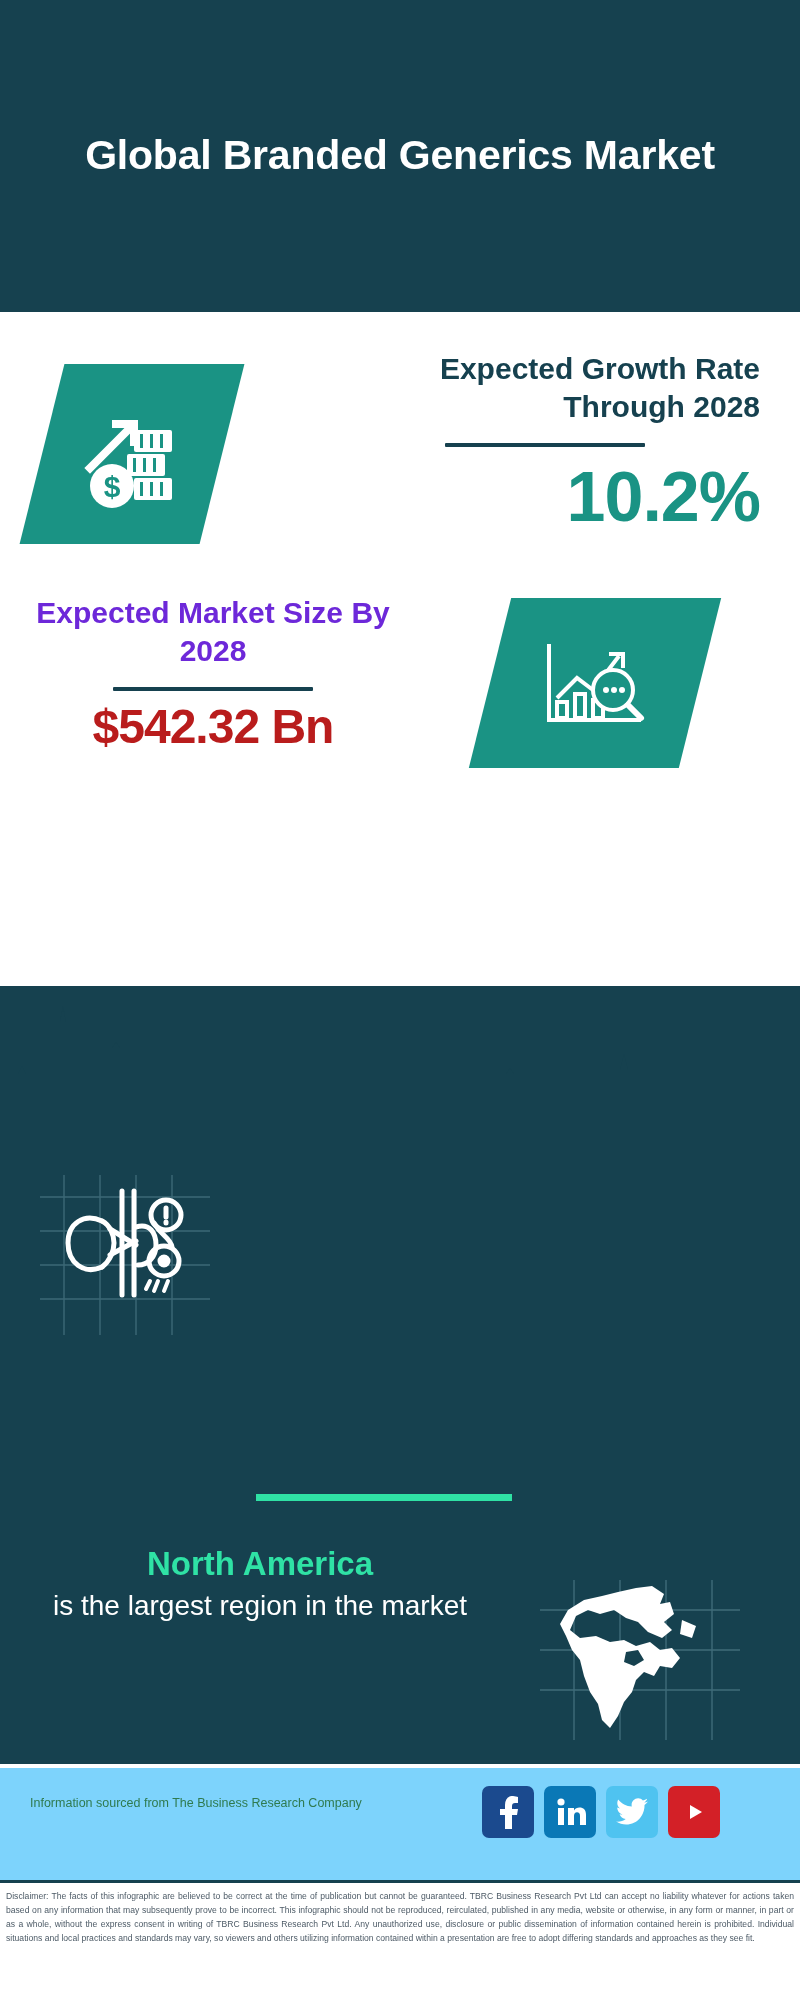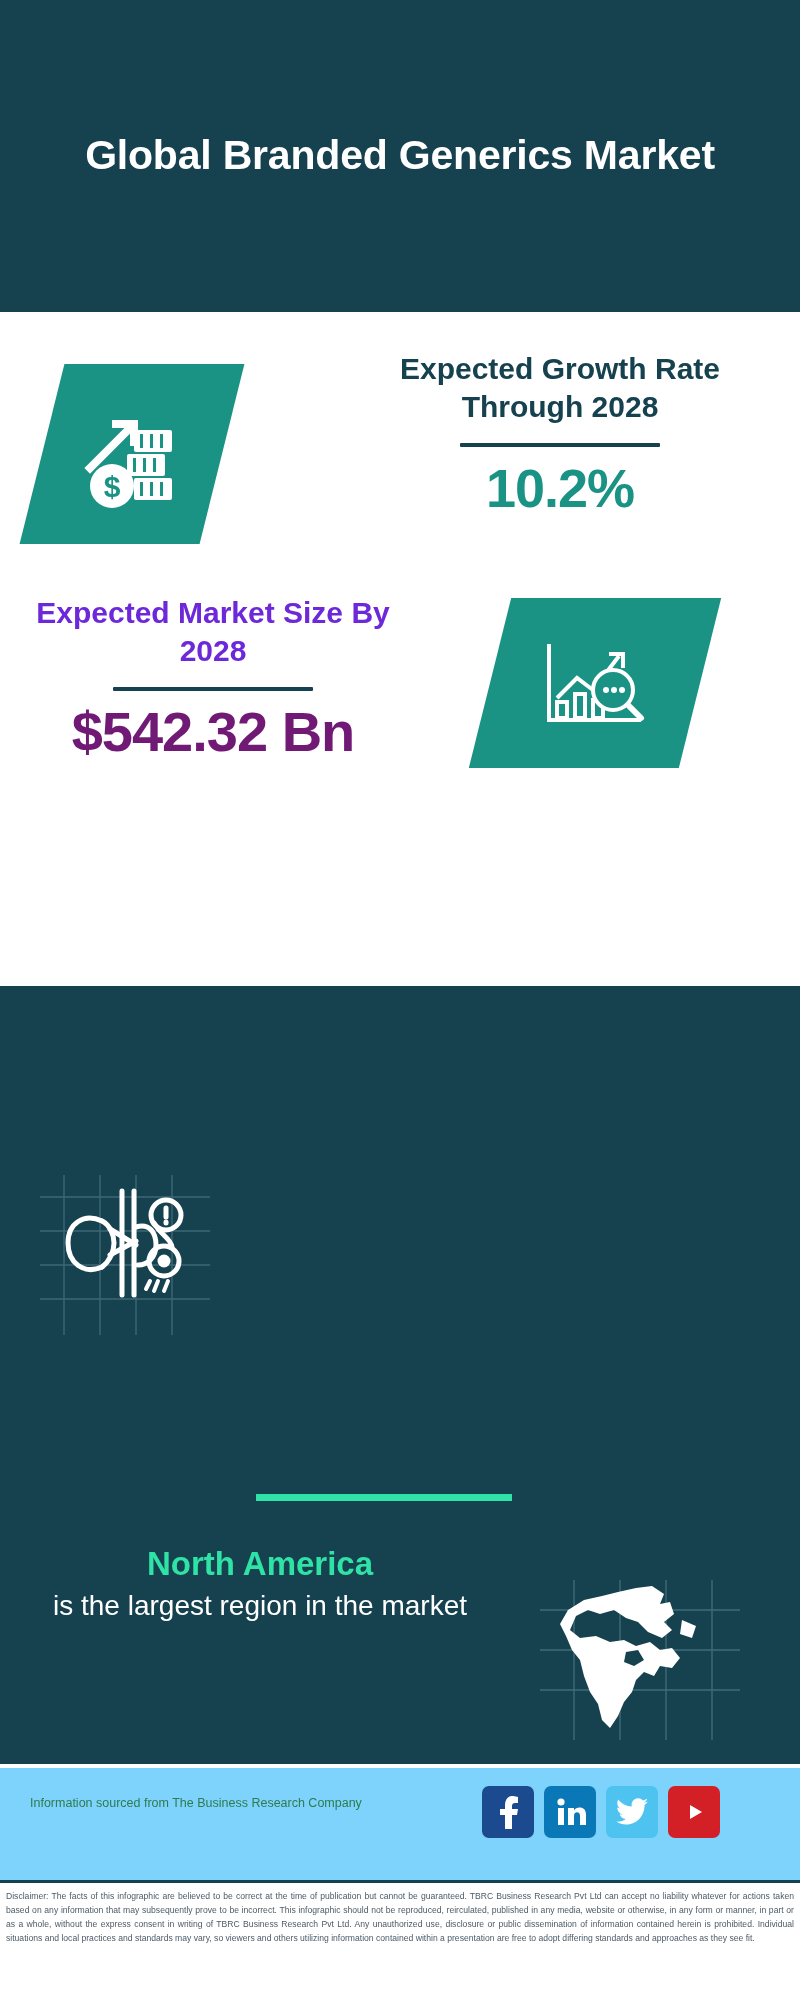--- a/index.html
+++ b/index.html
@@ -27,38 +27,38 @@
   .para-left{
     position:absolute;left:42px;top:52px;width:180px;height:180px;
     background:#1a9384;
     transform:skewX(-14deg);
   }
   .para-left .icon-inner{
     transform:skewX(14deg);width:100%;height:100%;
     display:flex;align-items:center;justify-content:center;
   }
   .growth-text{
-    position:absolute;left:345px;top:0px;width:430px;text-align:center;
+    position:absolute;left:330px;top:0px;width:430px;text-align:right;
   }
   .growth-label{
     color:#16414f;font-size:30px;font-weight:bold;line-height:1.28;margin-top:38px;
   }
   .rule-dark{
     width:200px;height:4px;background:#16414f;margin:16px auto 0 auto;border-radius:1px;
   }
   .growth-value{
-    color:#1a9384;font-size:54px;font-weight:bold;margin-top:10px;letter-spacing:-1px;
+    color:#1a9384;font-size:70px;font-weight:bold;margin-top:10px;letter-spacing:-1px;
   }
 
   
   .size-block{position:absolute;left:0;top:566px;width:800px;height:220px;}
   .size-text{position:absolute;left:28px;top:0;width:370px;text-align:center;}
   .size-label{color:#6d28d9;font-size:30px;font-weight:bold;line-height:1.28;margin-top:28px;}
   .rule-dark2{width:200px;height:4px;background:#16414f;margin:16px auto 0 auto;border-radius:1px;}
-  .size-value{color:#701a75;font-size:56px;font-weight:bold;margin-top:8px;letter-spacing:-1px;}
+  .size-value{color:#b91c1c;font-size:48px;font-weight:bold;margin-top:8px;letter-spacing:-1px;}
   .para-right{
     position:absolute;left:490px;top:32px;width:210px;height:170px;
     background:#1a9384;transform:skewX(-14deg);
   }
   .para-right .icon-inner{
     transform:skewX(14deg);width:100%;height:100%;
     display:flex;align-items:center;justify-content:center;
   }
 
   

